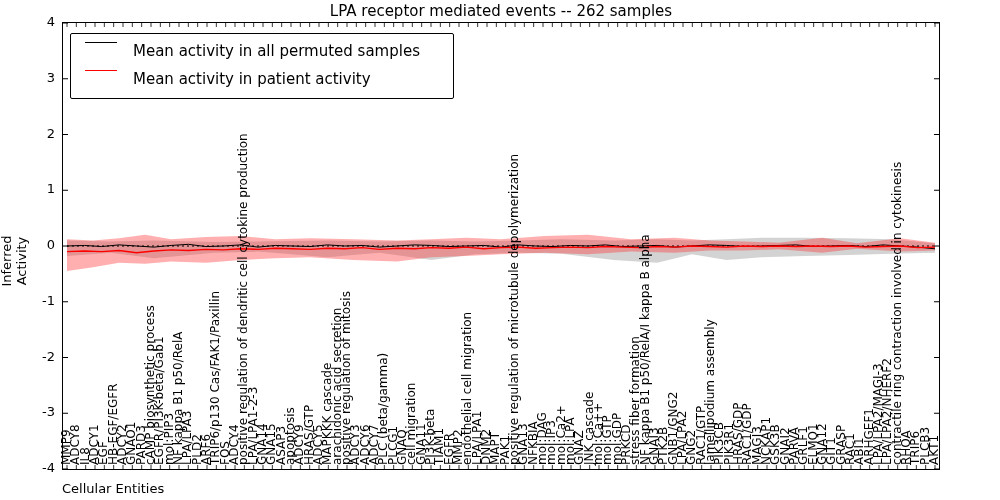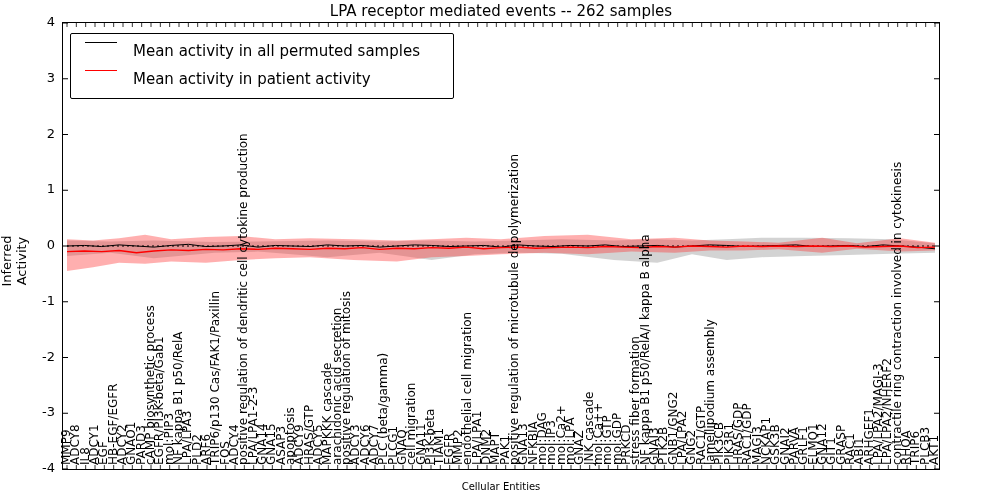--- a/index.html
+++ b/index.html
@@ -1,20 +1,20 @@
 <!DOCTYPE html>
 <html><head>
 <meta charset="utf-8">
 <style>
   html,body{margin:0;padding:0;background:#ffffff;}
   #figure{position:relative;width:1000px;height:500px;background:#ffffff;
           font-family:"DejaVu Sans","Liberation Sans",sans-serif;color:#000;overflow:hidden;}
   #title{position:absolute;top:2px;left:62px;width:878px;text-align:center;
          font-size:15px;white-space:nowrap;}
-  #xlabel{position:absolute;top:481px;left:62px;width:878px;text-align:center;font-size:10px;}
+  #xlabel{position:absolute;top:481px;left:62px;width:878px;text-align:left;font-size:13px;}
   #ylabel{position:absolute;top:246px;left:-36px;width:100px;text-align:center;font-size:13px;
           transform:rotate(-90deg);transform-origin:50% 50%;}
   #plot-area{position:absolute;left:62px;top:22px;width:878px;height:448px;
              border:1px solid #000;box-sizing:border-box;background:#fff;}
   svg{position:absolute;left:0;top:0;}
   .ytick-label{position:absolute;width:40px;text-align:right;font-size:13px;line-height:13px;}
   .xcat-label{position:absolute;font-size:12px;line-height:13px;white-space:nowrap;
               transform:rotate(-90deg);transform-origin:0 0;}
   #legend{position:absolute;left:70px;top:33px;width:382px;height:64px;border:1px solid #000;
           background:#fff;border-radius:2px;z-index:5;}

